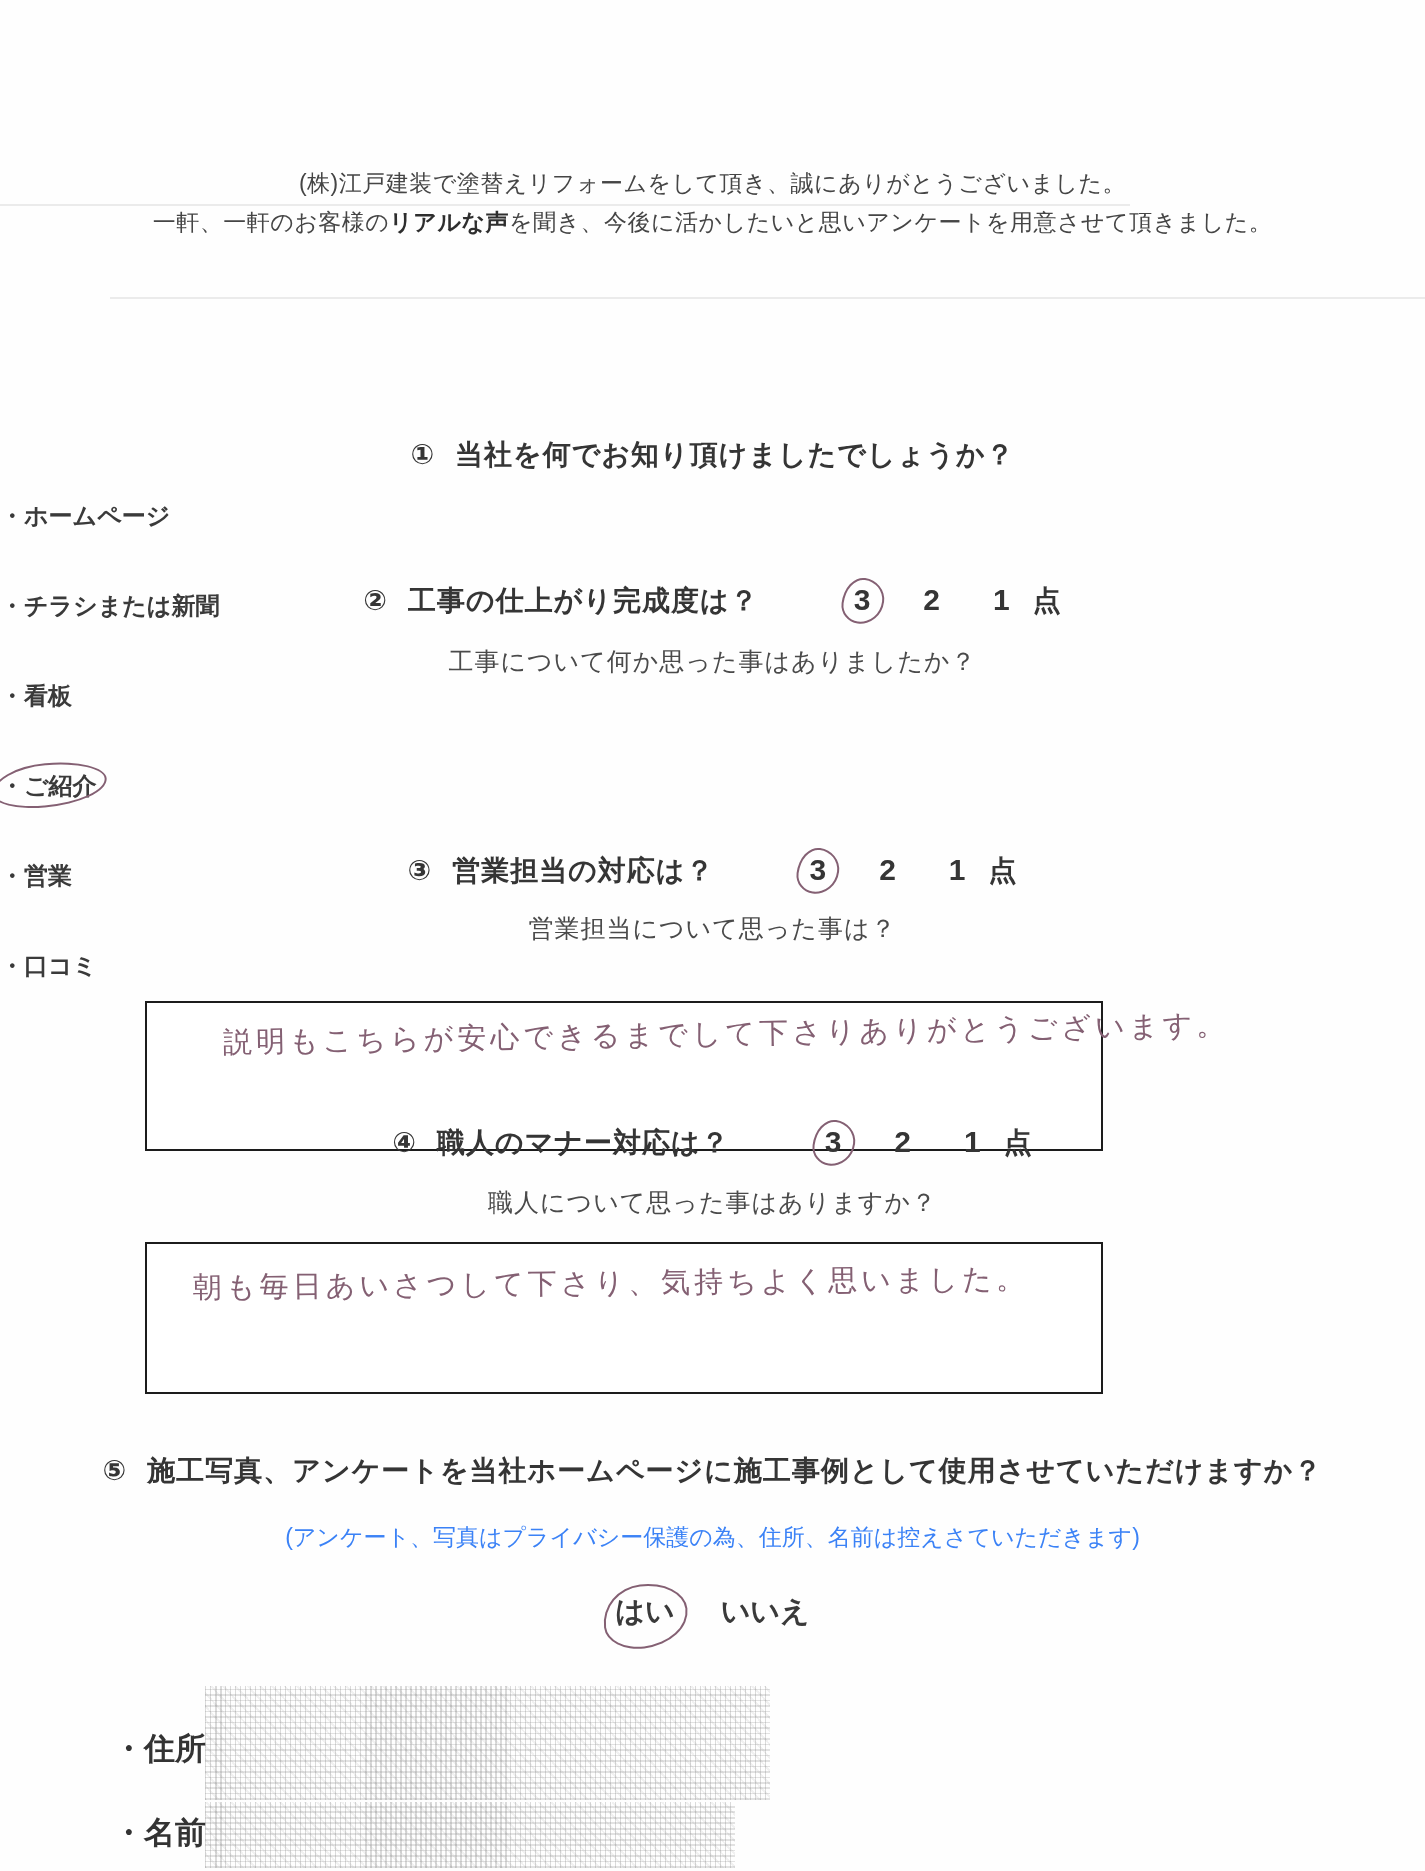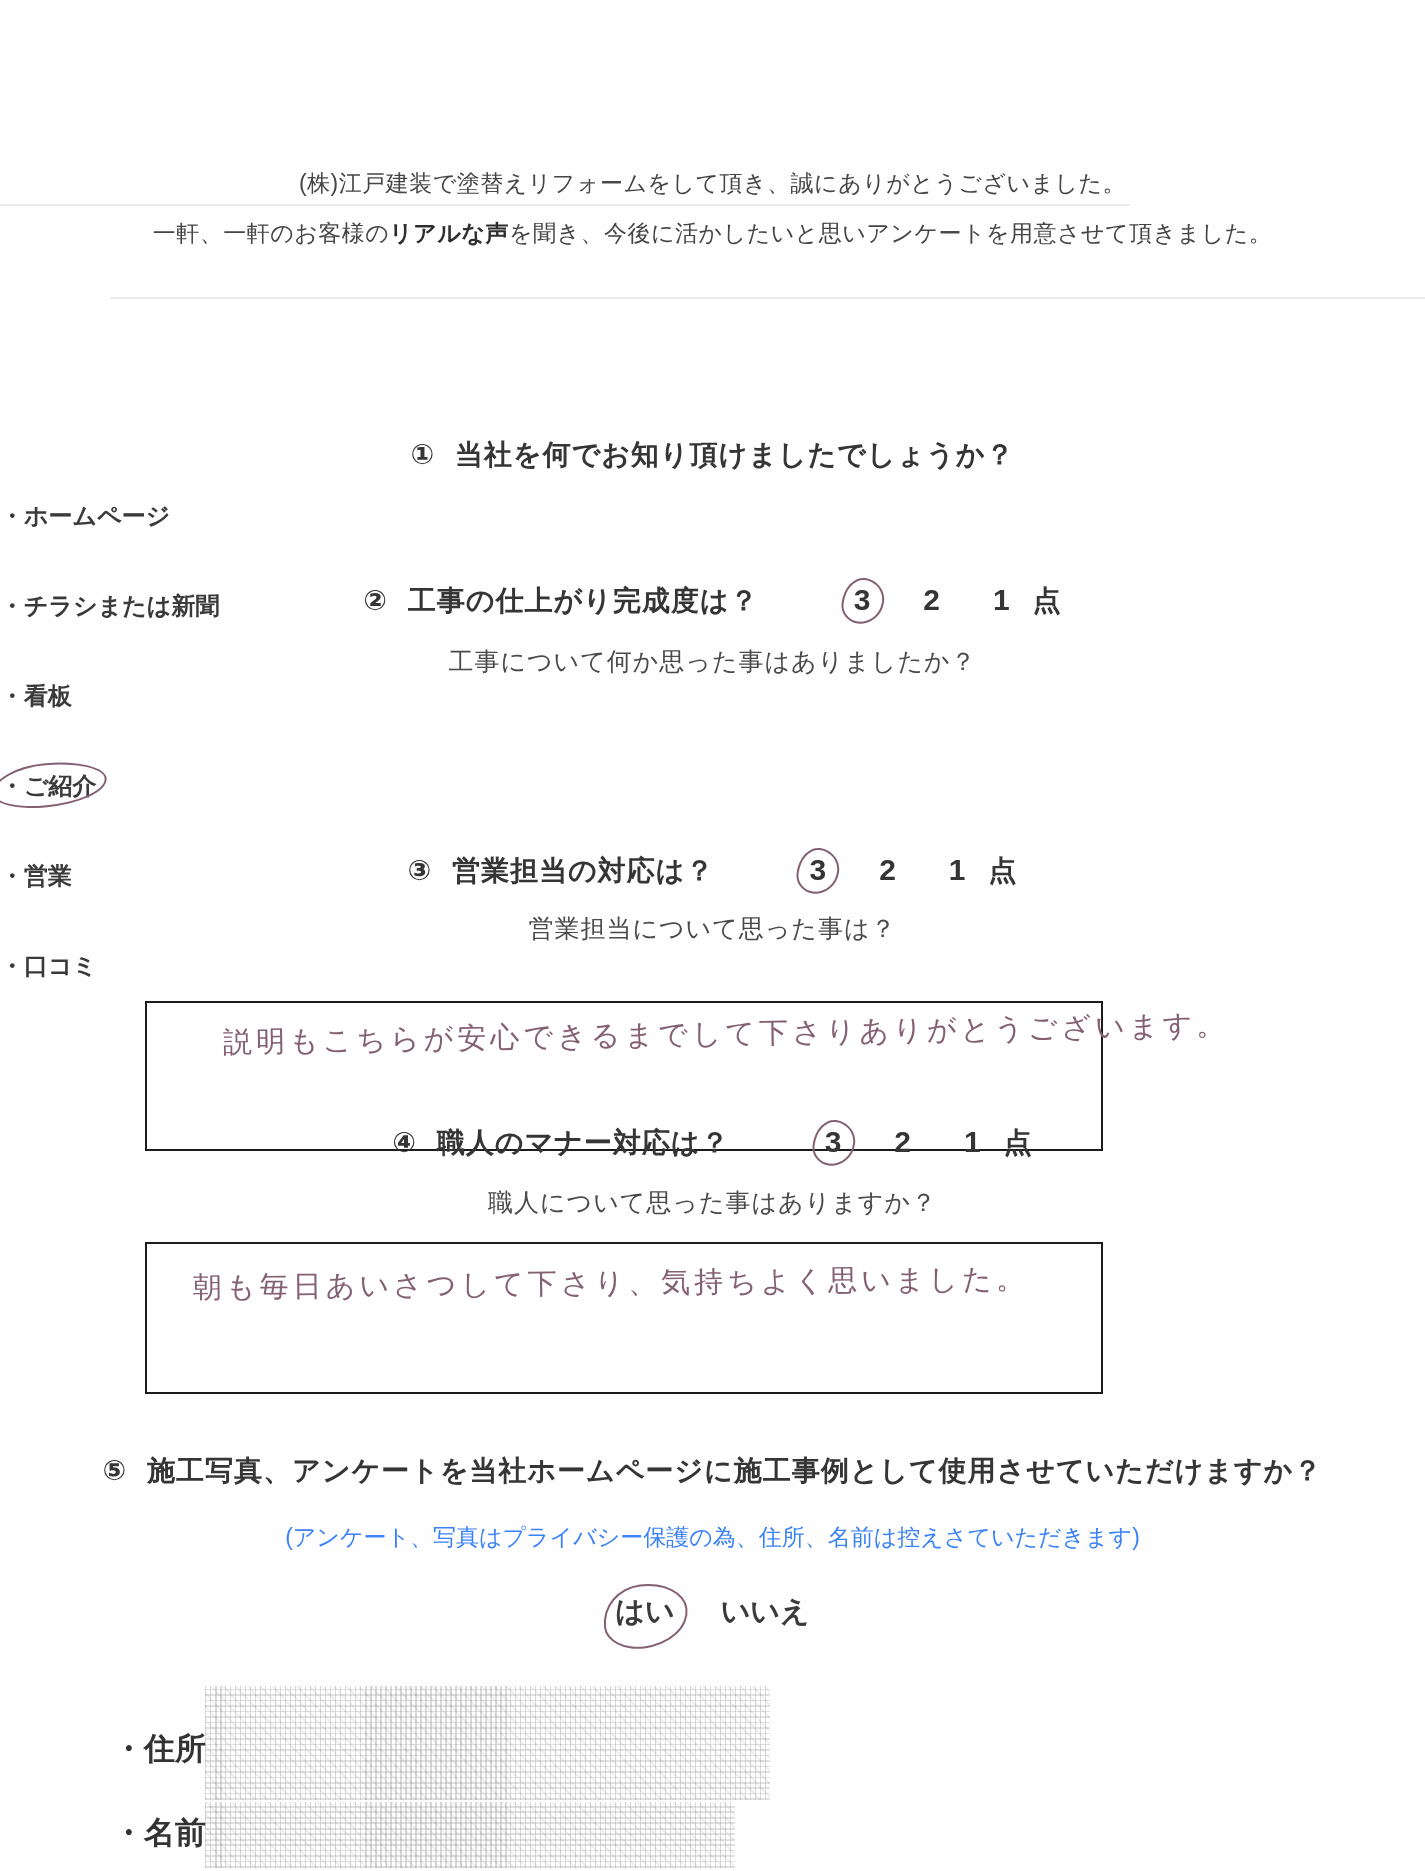--- a/index.html
+++ b/index.html
@@ -94,21 +94,21 @@
 
 <div class="sheet">
 
   <div class="streak" style="top:204px;left:0;width:1130px;"></div>
   <div class="streak" style="top:297px;left:110px;width:1315px;"></div>
 
 
   <div class="abs center intro" style="top:152px;margin-top:16px;">
     <span>(株)江戸建装で塗替えリフォームをして頂き、誠にありがとうございました。</span>
   </div>
-  <div class="abs center intro" style="top:218px;">
+  <div class="abs center intro" style="top:207px;">
     <span>一軒、一軒のお客様の</span><b>リアルな声</b><span>を聞き、今後に活かしたいと思いアンケートを用意させて頂きました。</span>
   </div>
 
   <div class="abs center qhead" style="top:436px;">
     <span class="qnum">①</span><span>当社を何でお知り頂けましたでしょうか？</span>
   </div>
 
   <div class="abs flexrow options">
     <span>・ホームページ</span>
     <span>・チラシまたは新聞</span>

